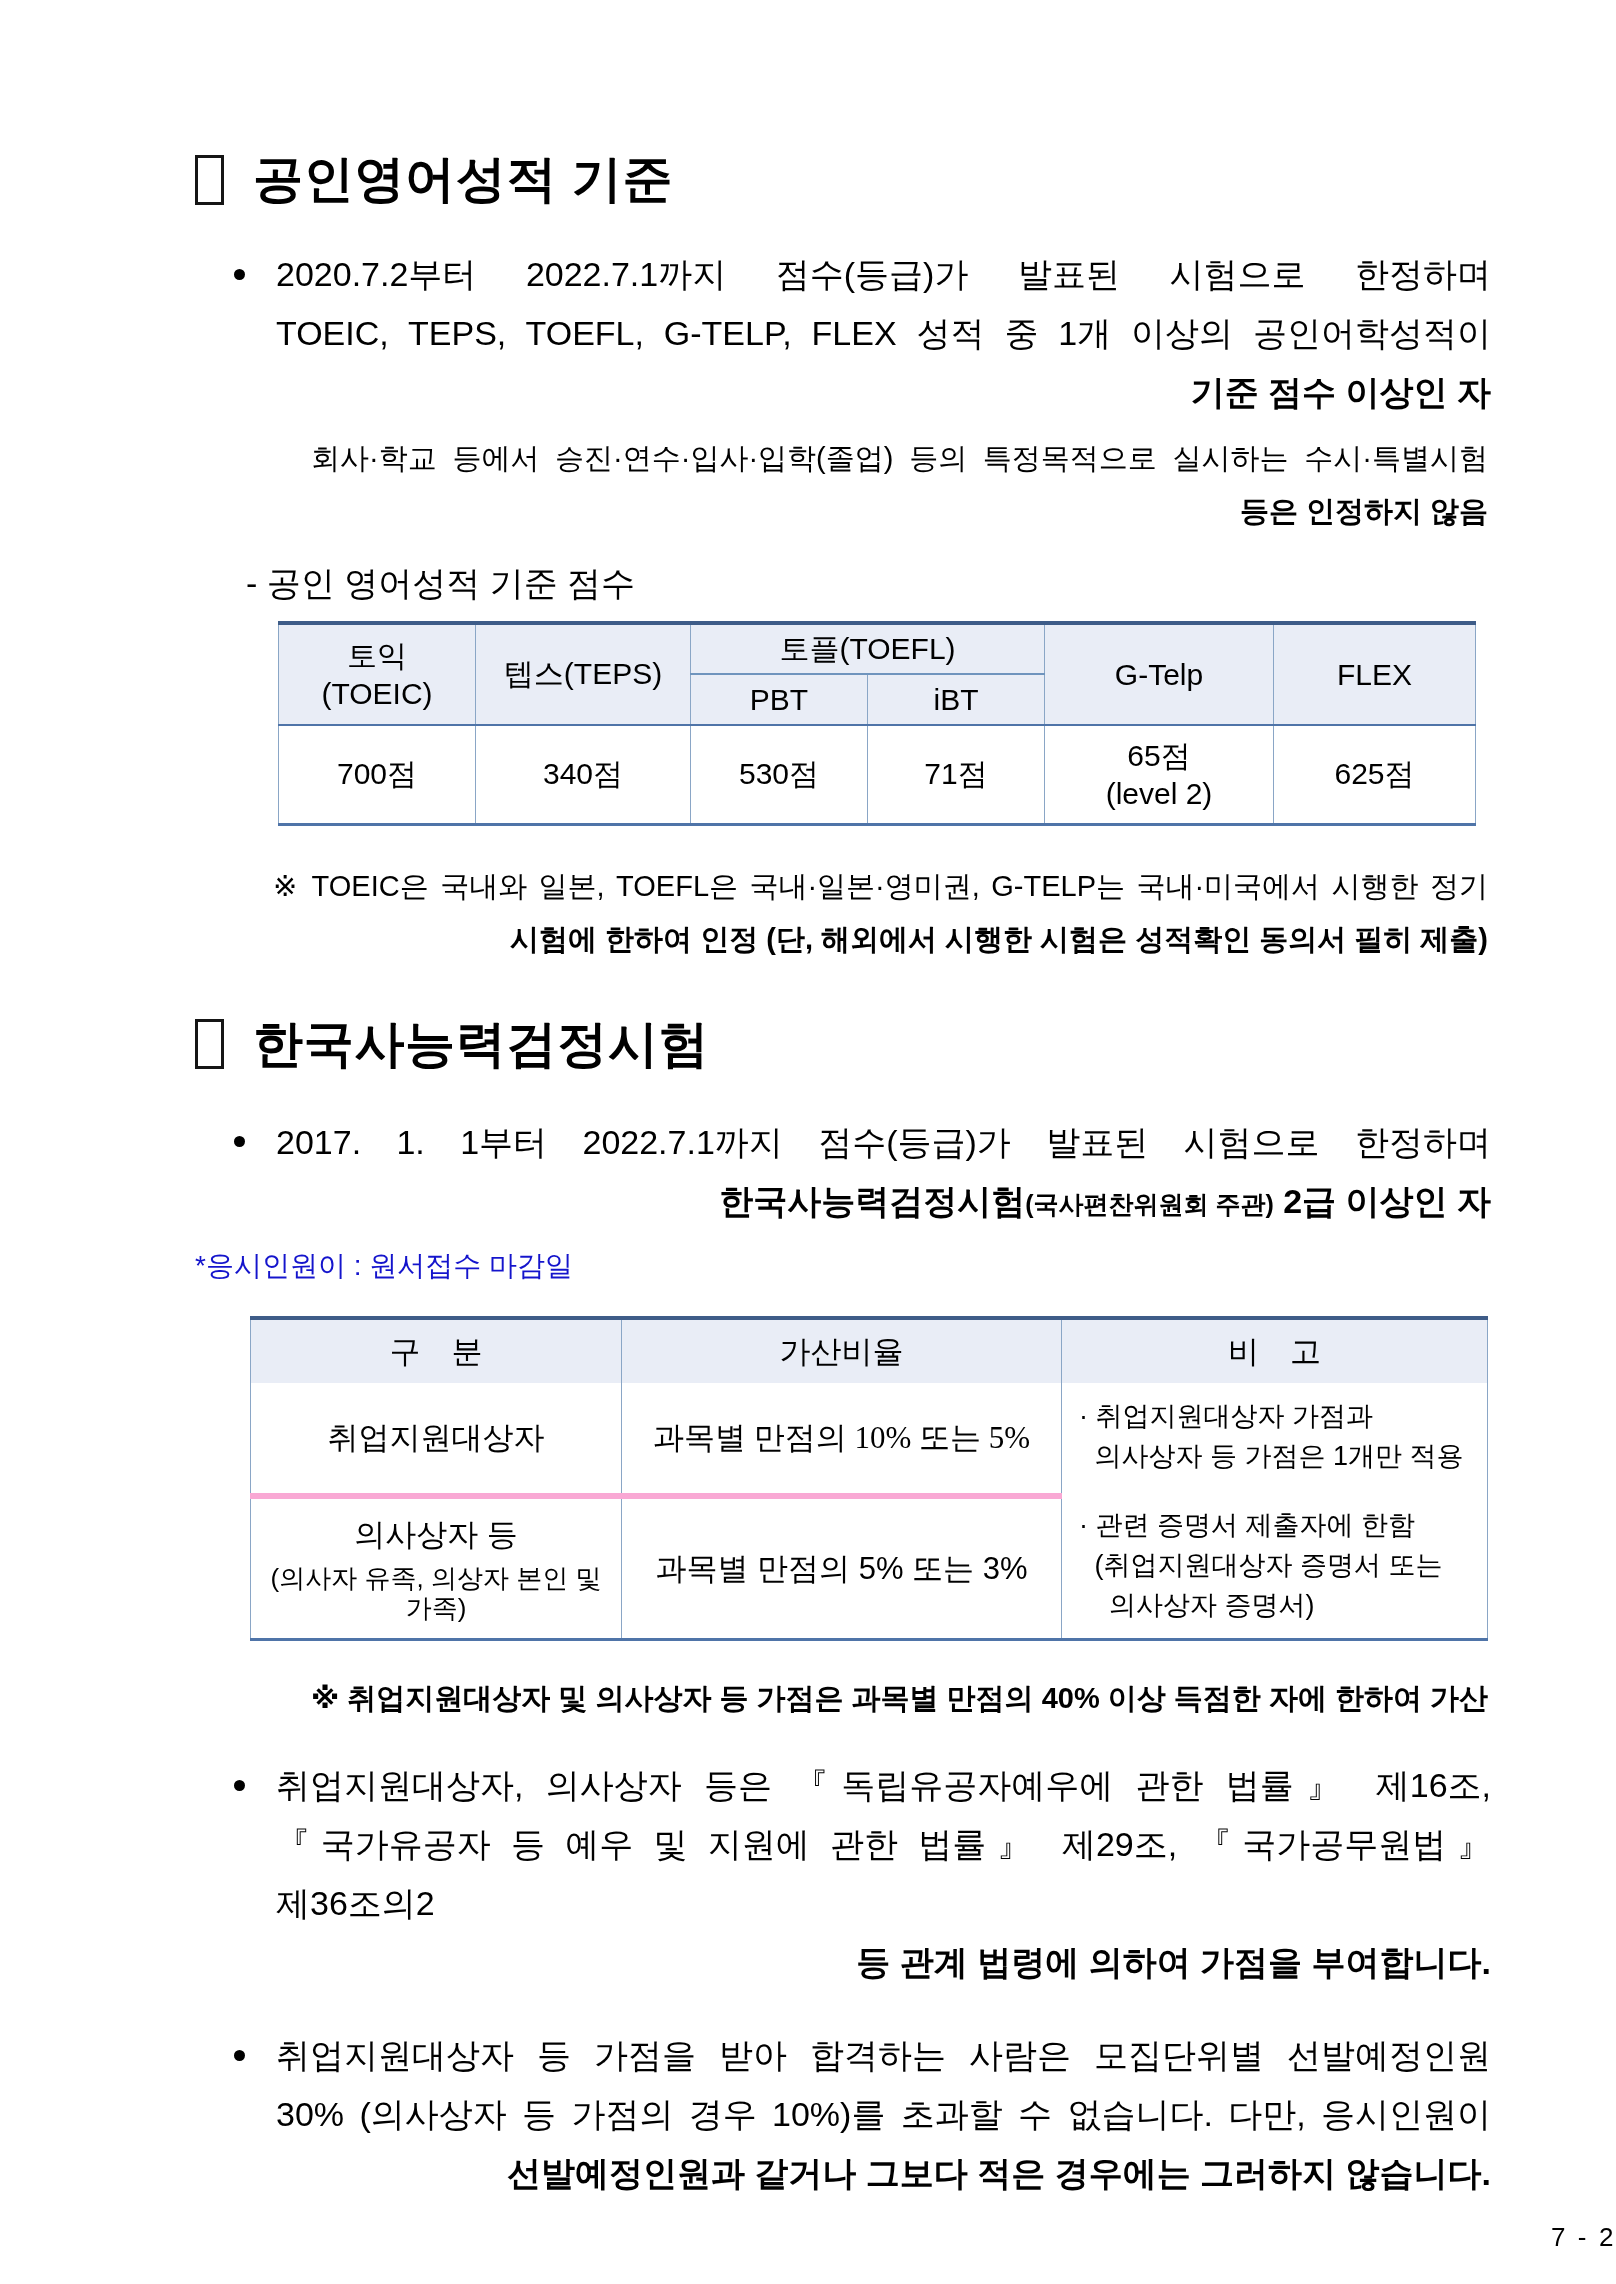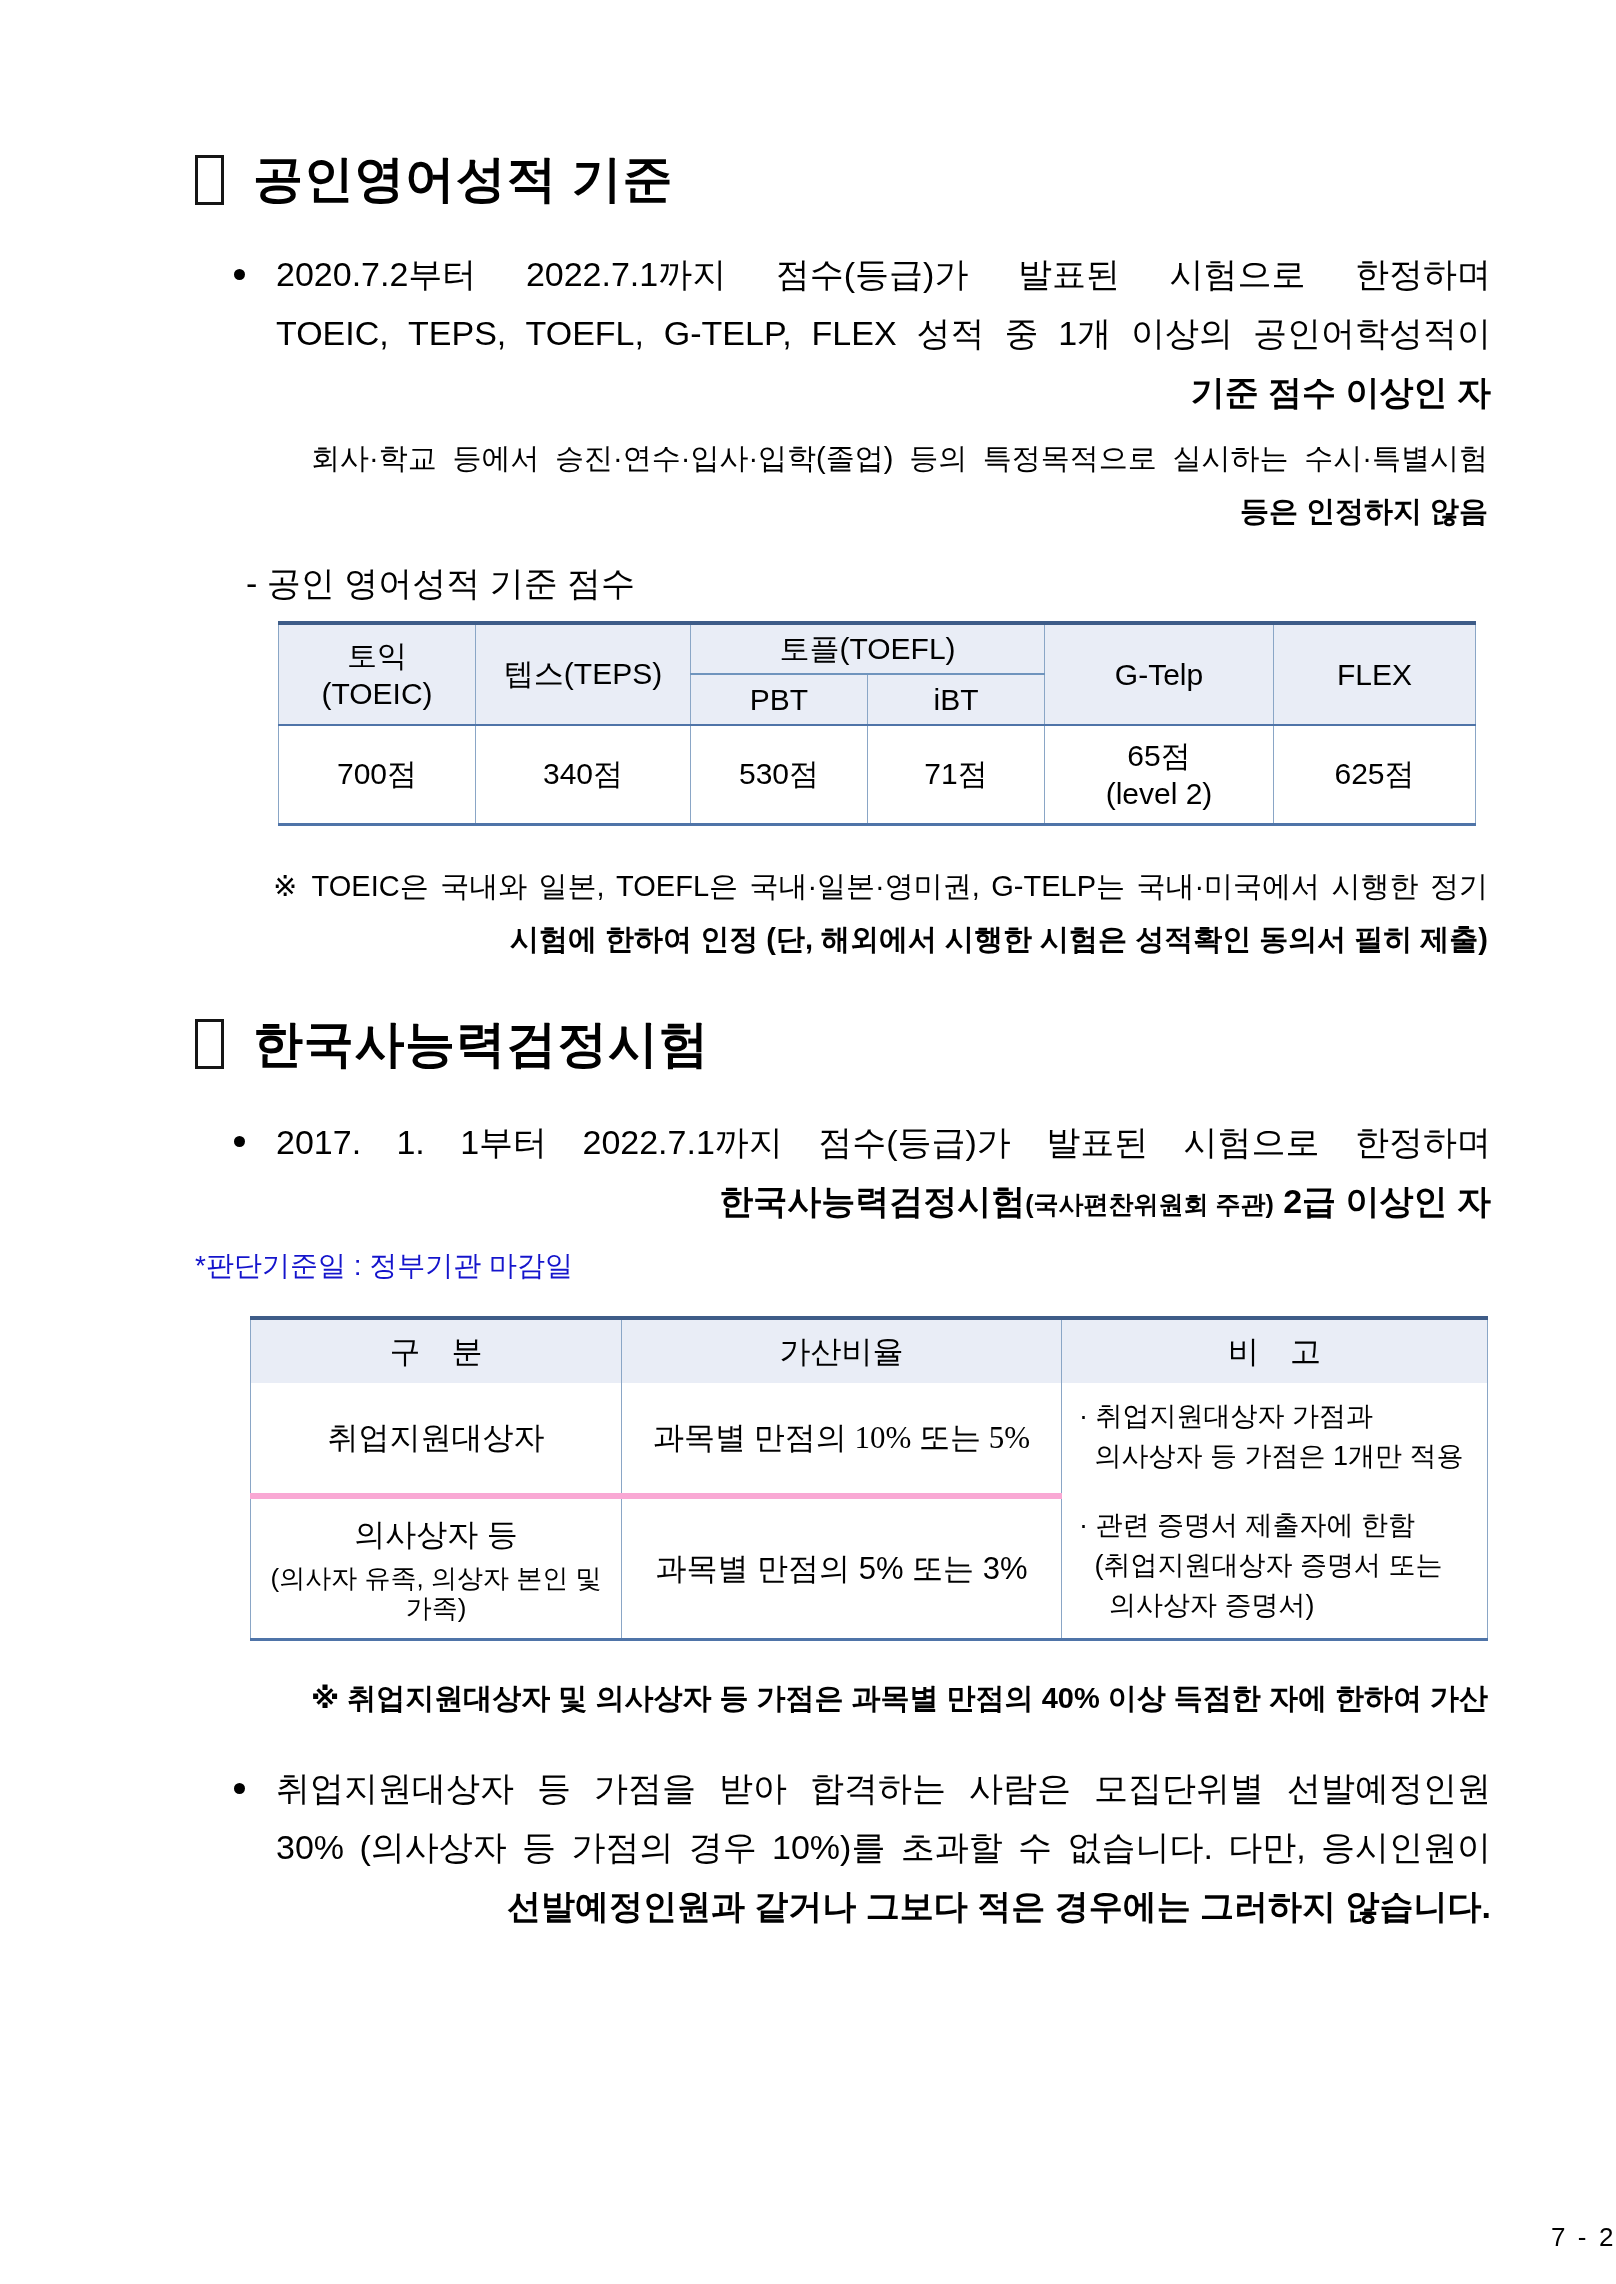--- a/index.html
+++ b/index.html
@@ -145,21 +145,21 @@
 
     <div class="para m-para2">
       <span class="dot"></span>
       <div class="jl">2017. 1. 1부터 2022.7.1까지 점수(등급)가 발표된 시험으로 한정하며</div>
       <div class="ll"><span>한국사능력검정시험</span><span class="hist-small">(국사편찬위원회 주관)</span><span> 2급 이상인 자</span></div>
     </div>
   </section>
 
   <section>
     <div class="h3row">
-      <div class="deadline">*판단기준일 : 정부기관 마감일</div>
+      <div class="deadline">*응시인원이 : 원서접수 마감일</div>
     </div>
 
     <table class="t2">
       <colgroup>
         <col style="width:371px">
           <col style="width:440px">
           <col style="width:426px">
       </colgroup>
       <tbody>
         <tr class="head">
@@ -189,20 +189,26 @@
           </td>
           <td>과목별 만점의 5% 또는 3%</td>
         </tr>
       </tbody>
     </table>
 
     <div class="note m-note3">
       <div class="ll">※ 취업지원대상자 및 의사상자 등 가점은 과목별 만점의 40% 이상 득점한 자에 한하여 가산</div>
     </div>
 
+    <div class="para m-para3">
+      <span class="dot"></span>
+      <div class="jl">취업지원대상자, 의사상자 등은 『독립유공자예우에 관한 법률』 제16조,</div>
+      <div class="jl">『국가유공자 등 예우 및 지원에 관한 법률』 제29조, 『국가공무원법』 제36조의2</div>
+      <div class="ll">등 관계 법령에 의하여 가점을 부여합니다.</div>
+    </div>
 
     <div class="para m-para4">
       <span class="dot"></span>
       <div class="jl">취업지원대상자 등 가점을 받아 합격하는 사람은 모집단위별 선발예정인원</div>
       <div class="jl">30% (의사상자 등 가점의 경우 10%)를 초과할 수 없습니다. 다만, 응시인원이</div>
       <div class="ll">선발예정인원과 같거나 그보다 적은 경우에는 그러하지 않습니다.</div>
     </div>
   </section>
 
   <div class="footer">7 - 2</div>

